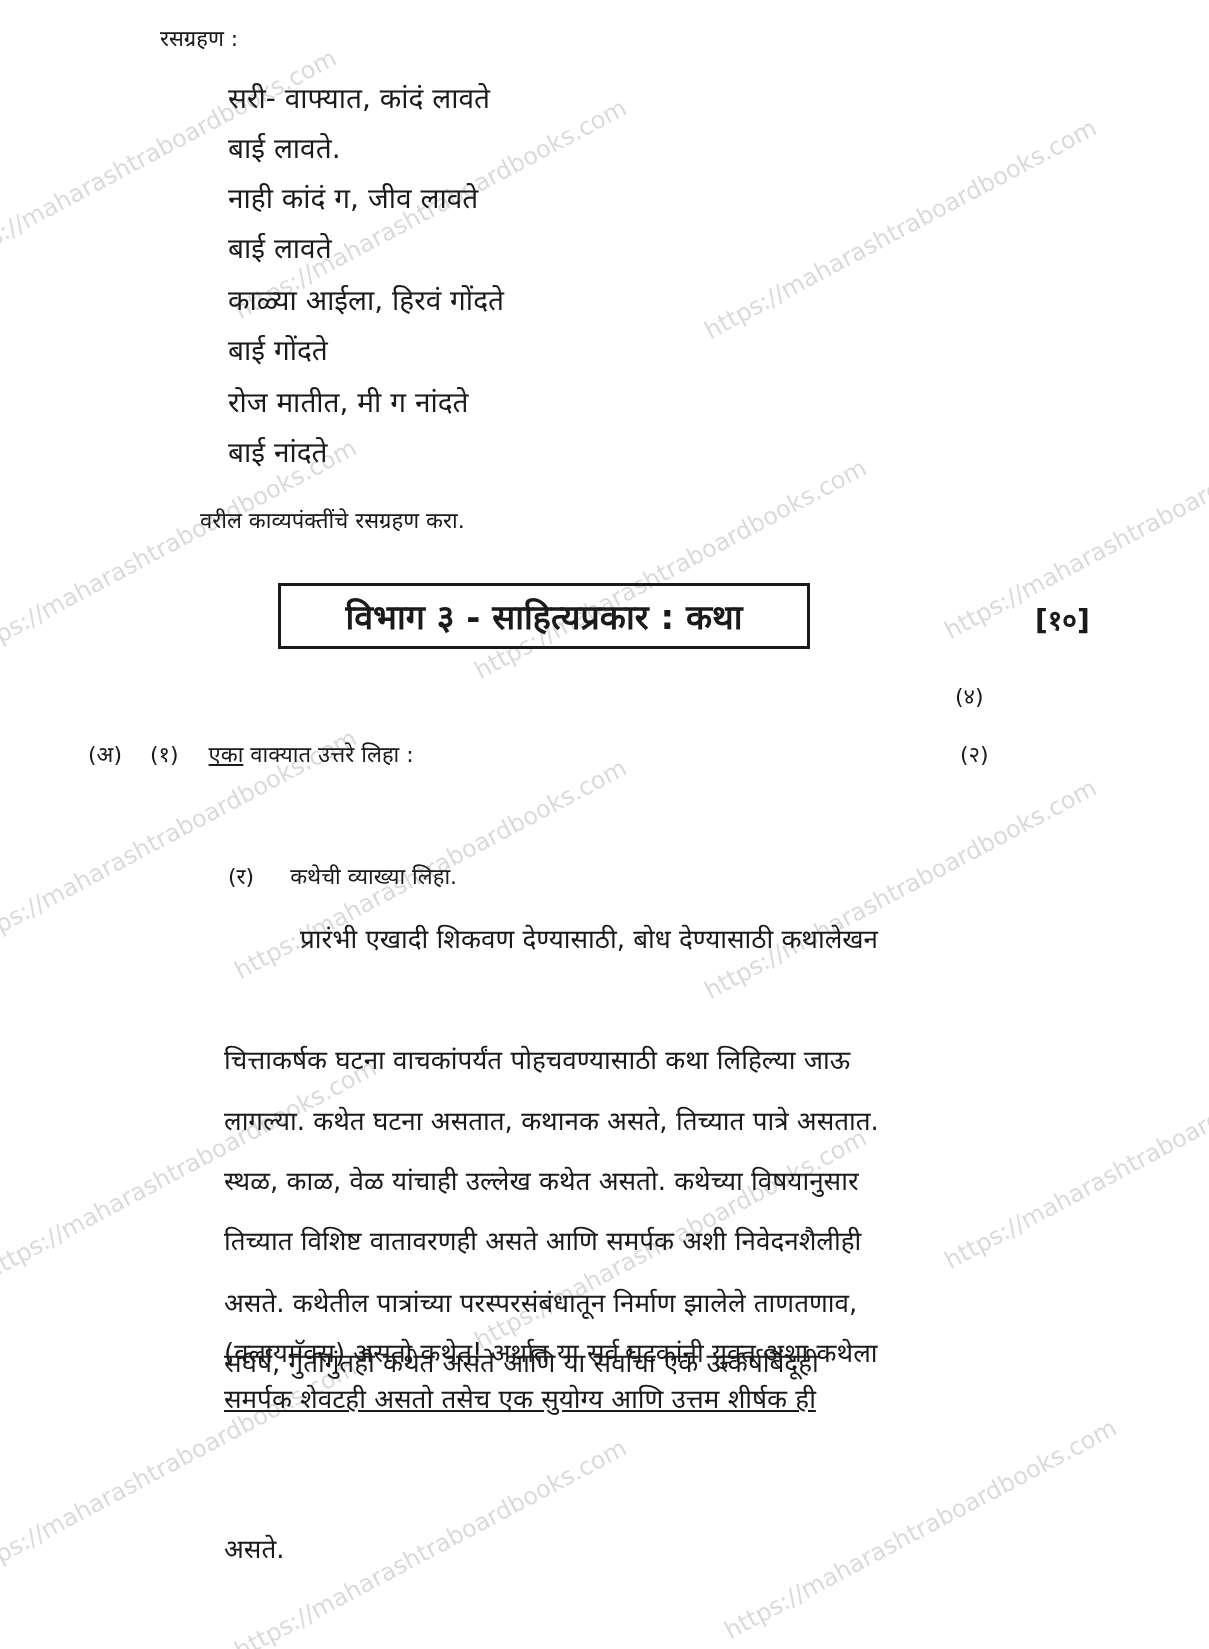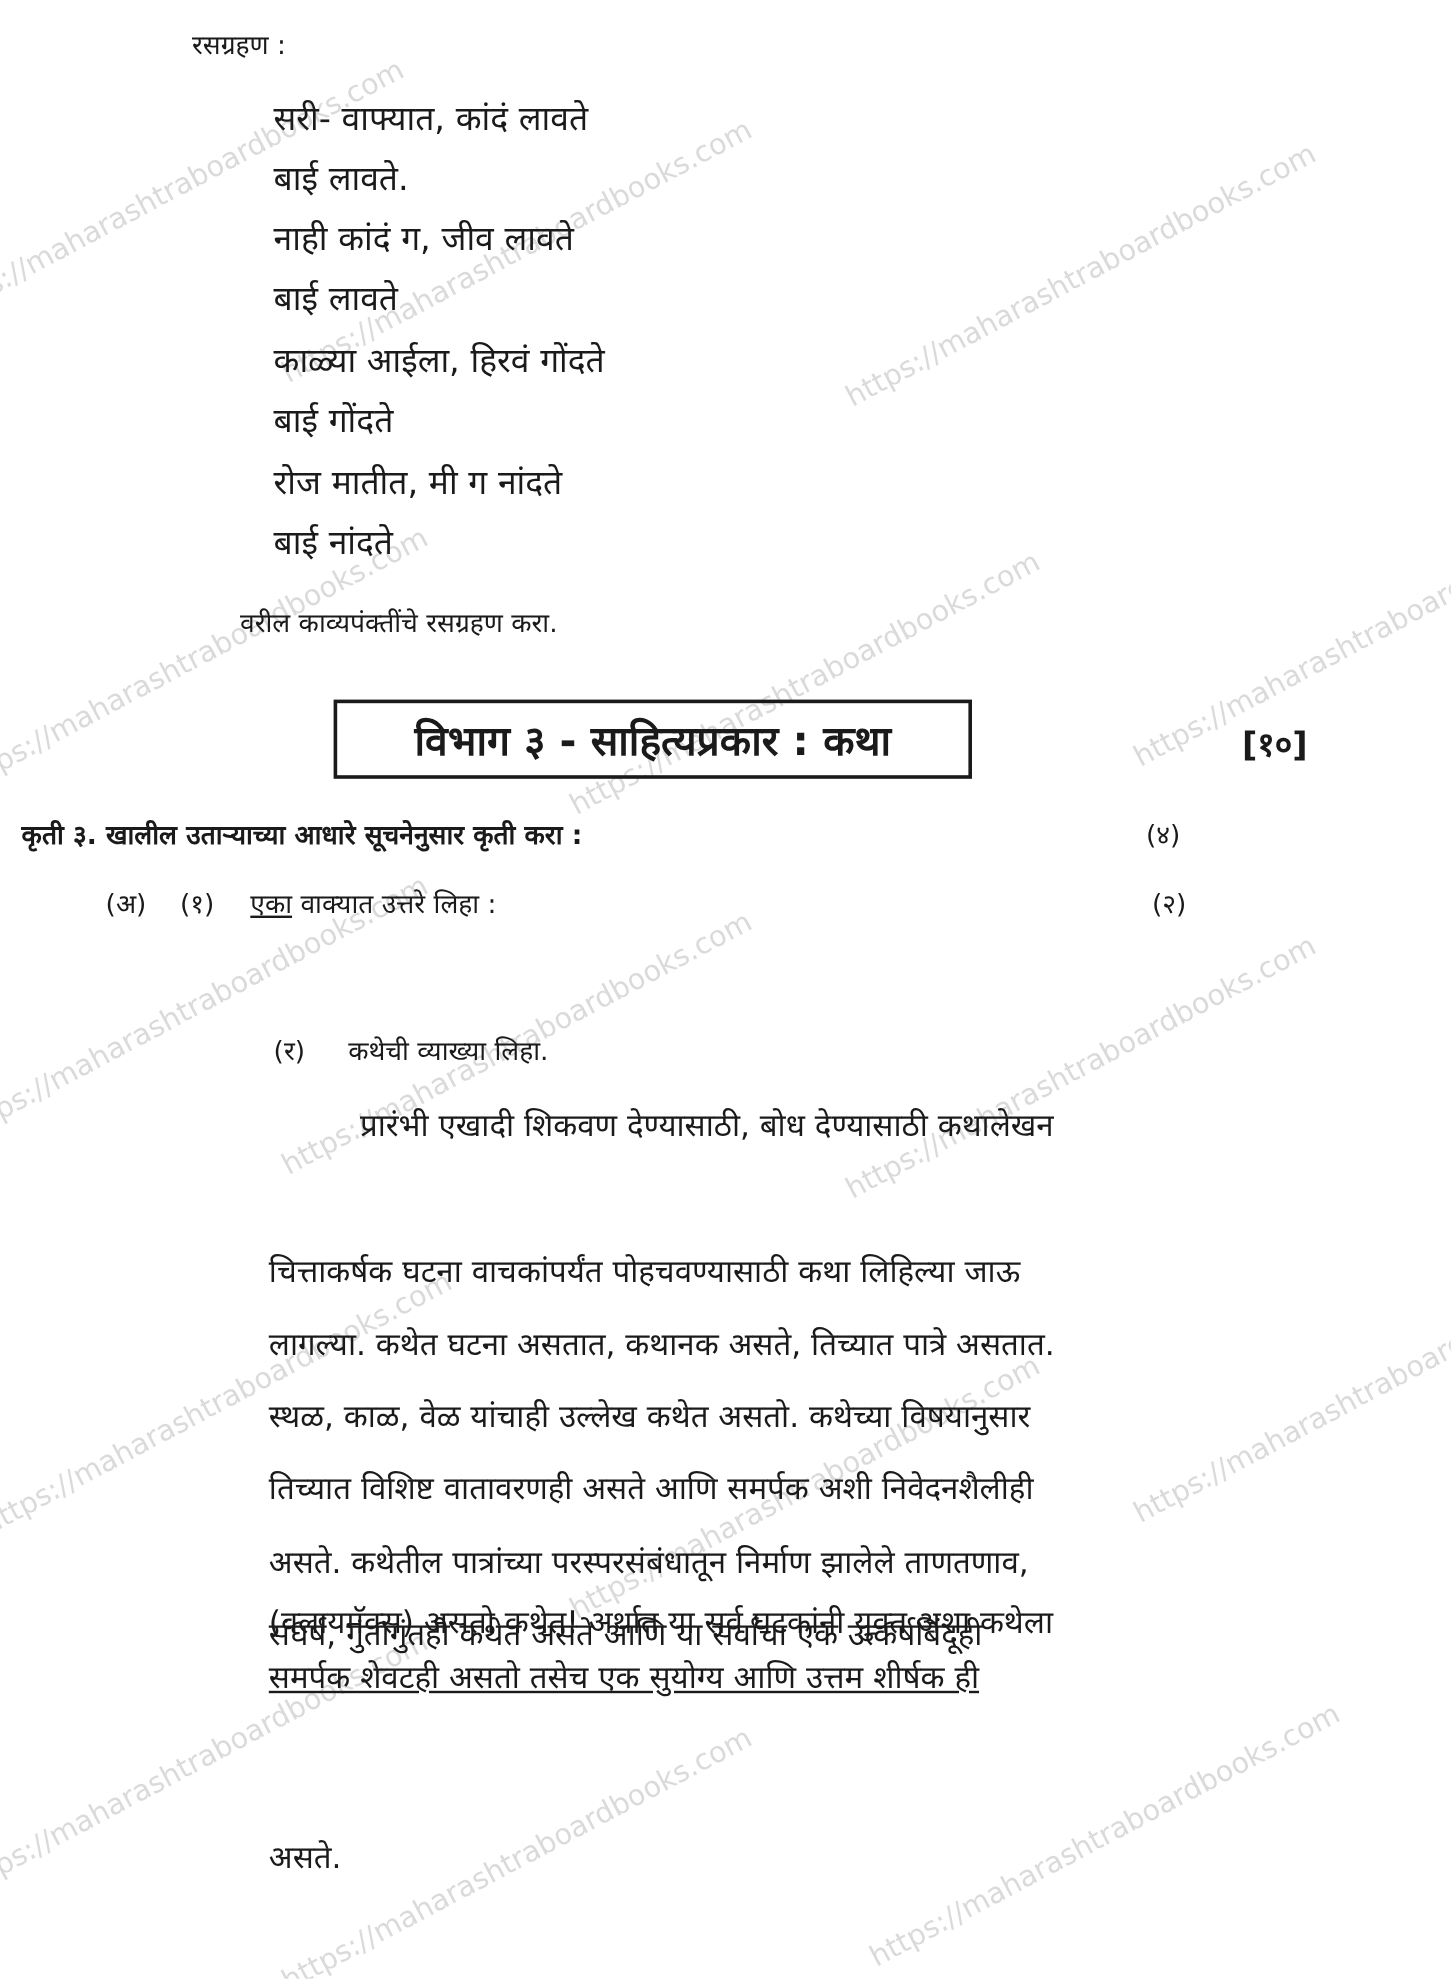--- a/index.html
+++ b/index.html
@@ -59,21 +59,20 @@
   <div class="abs poem" style="left:228px; top:386px;">रोज मातीत, मी ग नांदते</div>
   <div class="abs poem" style="left:228px; top:436px;">बाई नांदते</div>
 
   <div class="abs t" style="left:158px; top:504px;margin-left:42px;">वरील काव्यपंक्तींचे रसग्रहण करा.</div>
 
   <div class="section-box">
     <span>विभाग ३ -  साहित्यप्रकार : कथा</span>
   </div>
   <div class="abs" style="left:1035px; top:600px; font-size:28px; font-weight:bold;">[१०]</div>
 
-  <div class="abs t bold" style="left:18px; top:680px;">कृती ३. खालील उताऱ्याच्या आधारे सूचनेनुसार कृती करा :</div>
   <div class="abs t" style="left:955px; top:680px;">(४)</div>
 
   <div class="abs t" style="left:88px; top:738px;">
     <span>(अ)</span>
     <span style="display:inline-block; width:14px;"></span>
     <span>(१)</span>
     <span style="display:inline-block; width:16px;"></span>
     <span class="underline">एका</span><span> वाक्यात उत्तरे लिहा :</span>
   </div>
   <div class="abs t" style="left:960px; top:738px;">(२)</div>

